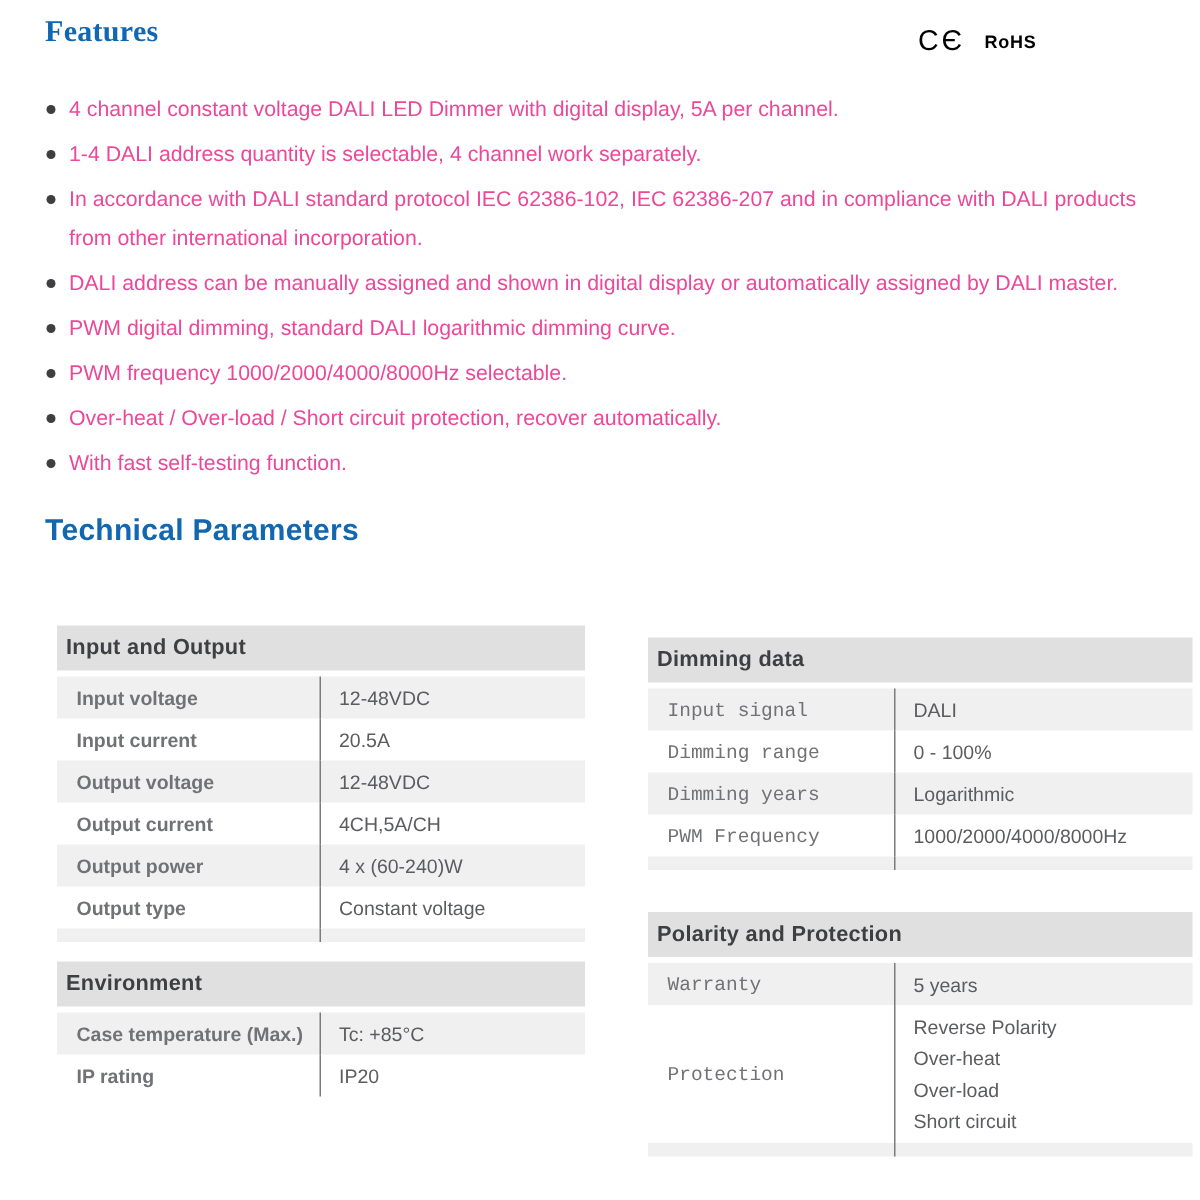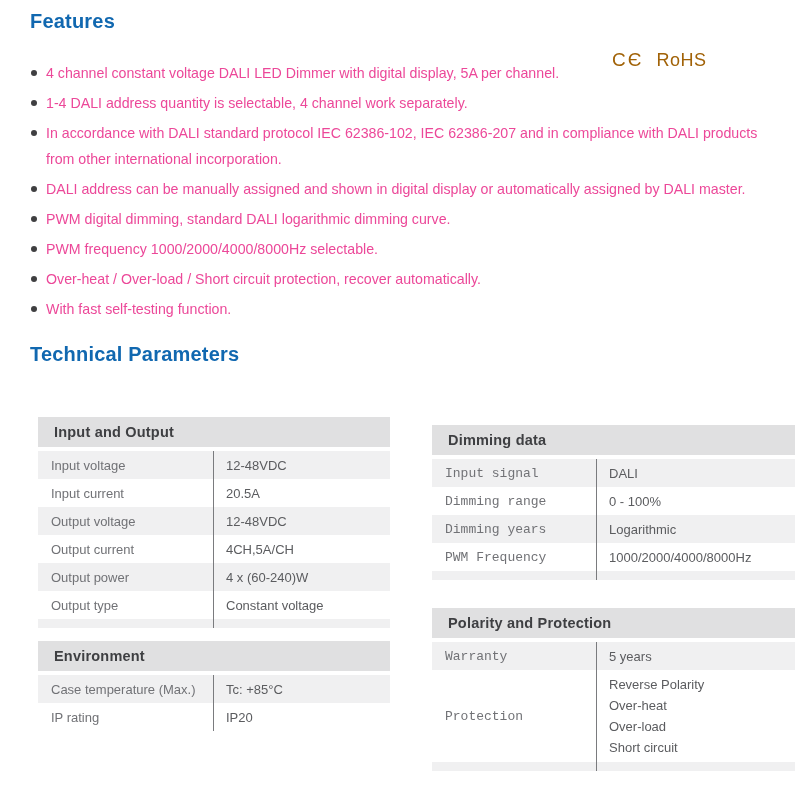--- a/index.html
+++ b/index.html
@@ -2,49 +2,49 @@
 <html><head>
 <meta charset="utf-8">
 <style>
   * { margin:0; padding:0; box-sizing:border-box; }
   html,body { width:800px; height:800px; background:#ffffff;
     font-family:"Liberation Sans", sans-serif; }
   .page { position:relative; width:800px; height:800px; background:#fff; overflow:hidden; }
 
   .section-title { position:absolute; left:30px; font-size:20px; color:#1168b0;
     letter-spacing:0.2px; }
-  #features-title { top:10px; }
+  #features-title { top:10px;font-family:Liberation Serif, serif; }
   #tech-title { top:343px; }
 
   .certs { position:absolute; top:17px; left:612px; display:flex; align-items:center;
-    gap:13px; color:#a16207;margin-top:32px; }
+    gap:13px; color:#000000; }
   .ce-mark { font-size:19px; letter-spacing:2px; font-weight:500; }
-  .rohs-mark { font-size:18px; font-weight:400; letter-spacing:0.5px; }
+  .rohs-mark { font-size:12px; font-weight:700; letter-spacing:0.5px; }
 
   .features-list { position:absolute; left:30px; top:60px; width:736px; list-style:none; }
   .features-list li { position:relative; padding-left:16px; margin-bottom:4px;
     font-size:14.2px; line-height:26px; color:#ec4899; }
   .bullet-dot { position:absolute; left:1px; top:10px; width:6px; height:6px;
     border-radius:50%; background:#3f3f41; }
 
   .param-table { position:absolute; }
   .t-io   { left:38px;  top:417px; width:352px; }
   .t-env  { left:38px;  top:641px; width:352px; }
   .t-dim  { left:432px; top:425px; width:363px; }
   .t-war  { left:432px; top:608px; width:363px; }
 
   .pt-header { height:30px; background:#e0e0e1; display:flex; align-items:center;
-    padding-left:16px; font-size:14.5px; font-weight:bold; color:#3e3f42;
+    padding-left:6px; font-size:14.5px; font-weight:bold; color:#3e3f42;
     letter-spacing:0.2px; }
   .pt-rows { margin-top:4px; }
   .pt-row { display:flex; min-height:28px; }
   .pt-row:nth-child(odd) { background:#f0f0f1; }
   .cell { display:flex; align-items:center; font-size:13px; }
   .cell.label { padding-left:13px; color:#717276; }
-  .t-io .cell.label, .t-env .cell.label { width:175px; flex:0 0 175px; }
+  .t-io .cell.label, .t-env .cell.label { width:175px; flex:0 0 175px;font-weight:bold; }
   .t-dim .cell.label, .t-war .cell.label { width:164px; flex:0 0 164px;font-family:Liberation Mono, monospace; }
   .cell.value { flex:1; border-left:1px solid #7a7b7e; padding:3px 4px 3px 12px;
     color:#5b5c5f; white-space:pre-line; line-height:21px; }
   .pt-row.tall { min-height:92px; }
   .pt-row.strip { min-height:9px; height:9px; background:#f0f0f1; }
   .pt-row.strip .cell { font-size:0; }
 </style>
 </head>
 <body>
 

